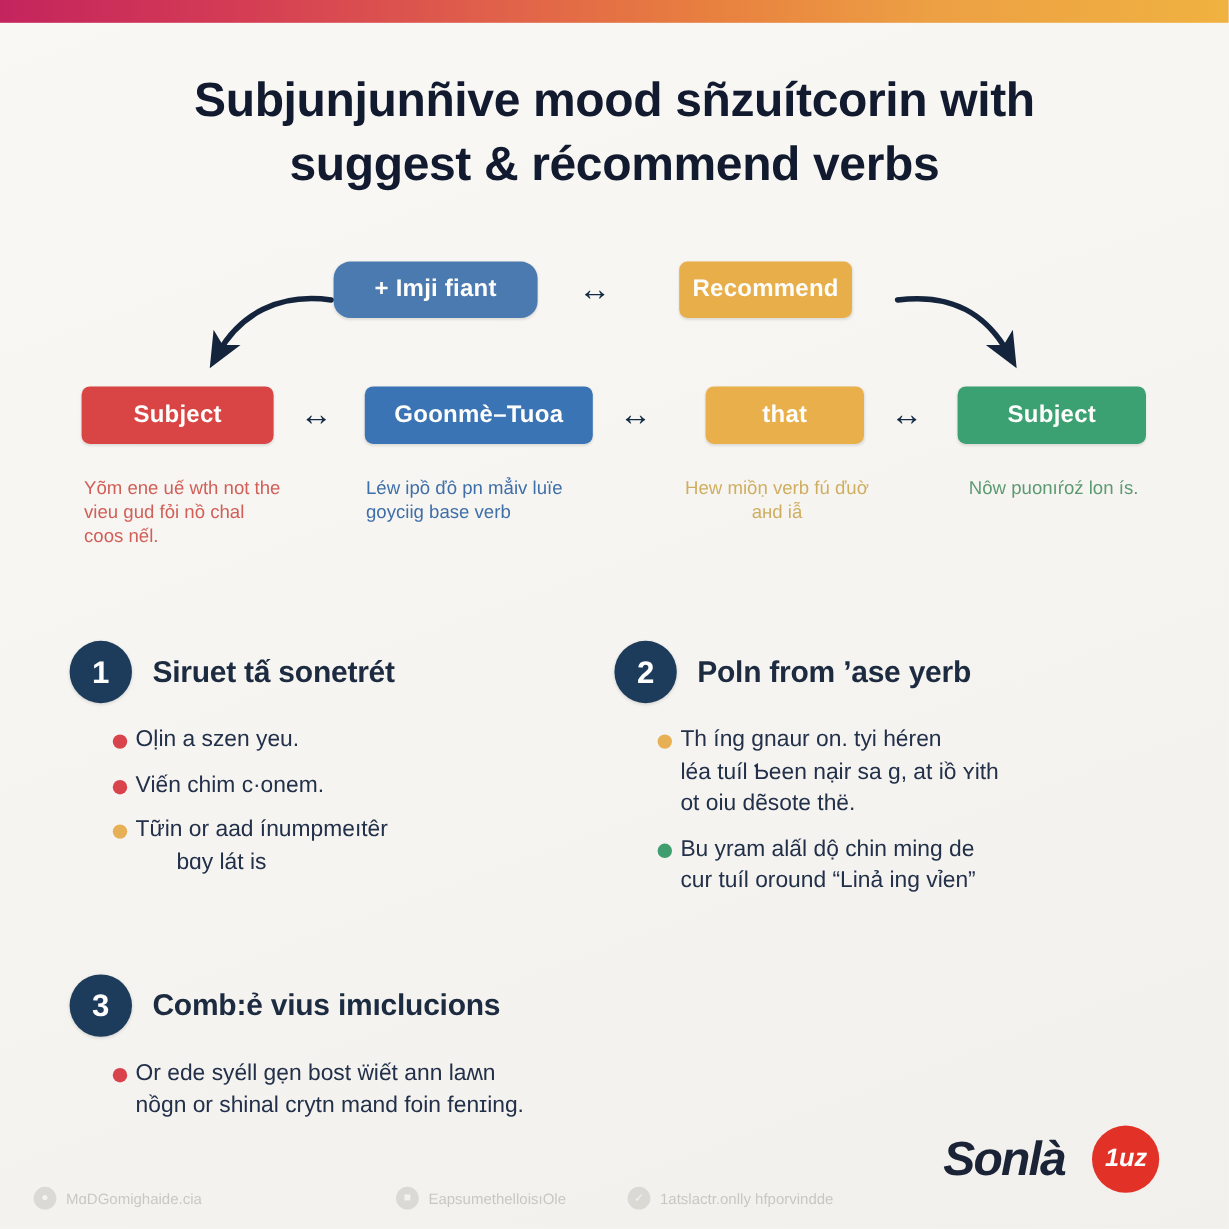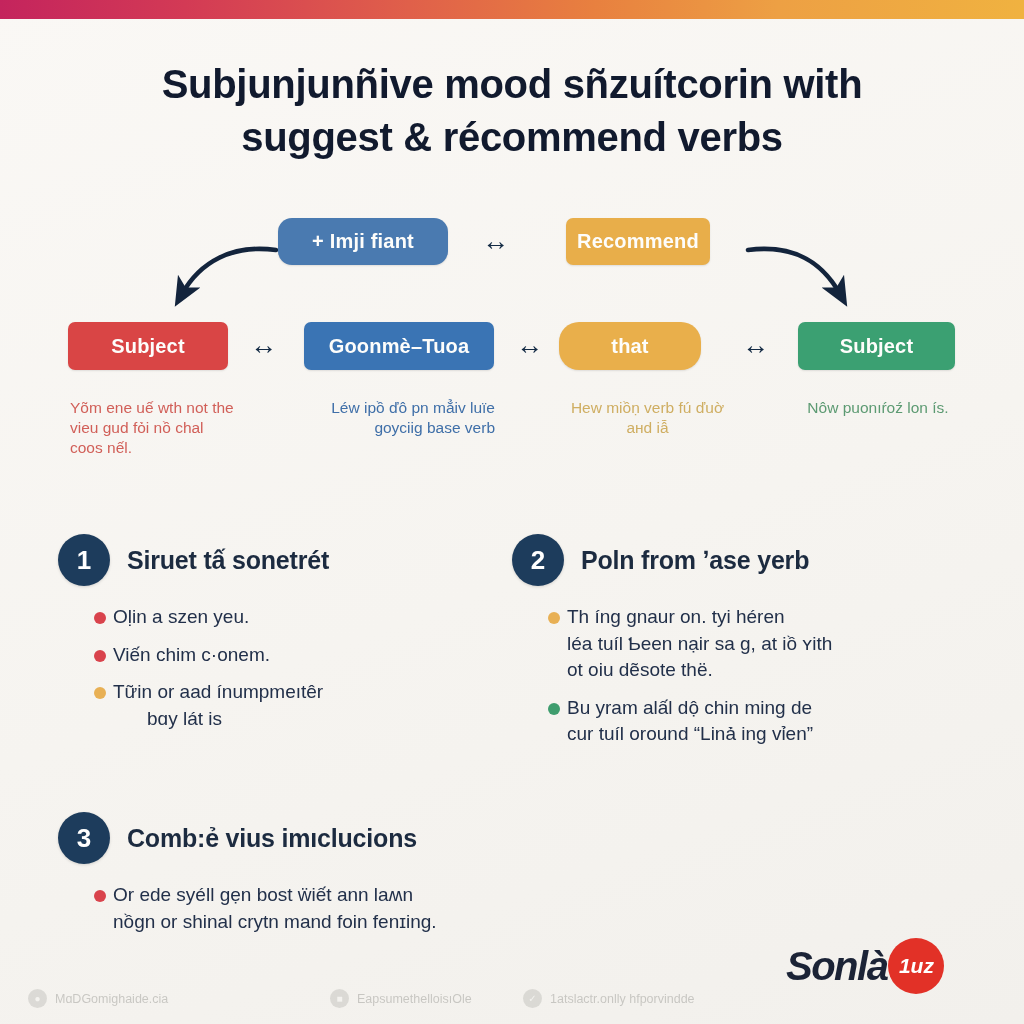--- a/index.html
+++ b/index.html
@@ -36,37 +36,37 @@
   .pill.amber2{background:#e9af4b;}
   .pill.red{background:#d94545;}
   .pill.green{background:#3ba072;}
 
   
   #pill-important{left:278px;top:18px;width:170px;height:47px;border-radius:14px;}
   #pill-recommend{left:566px;top:18px;width:144px;height:47px;}
   
   #pill-subject-1{left:68px;top:122px;width:160px;height:48px;}
   #pill-construction{left:304px;top:122px;width:190px;height:48px;}
-  #pill-that{left:559px;top:122px;width:142px;height:48px;border-radius:20px;}
+  #pill-that{left:588px;top:122px;width:132px;height:48px;}
   #pill-subject-2{left:798px;top:122px;width:157px;height:48px;}
 
   .dbl-arrow{position:absolute;color:#132a44;font-size:27px;
     font-weight:bold;line-height:1;user-select:none;}
   #arr-top{left:482px;top:28px;}
   #arr-1{left:250px;top:132px;}
   #arr-2{left:516px;top:132px;}
   #arr-3{left:742px;top:132px;}
 
   .curve{position:absolute;left:0;top:0;width:1024px;height:300px;
     pointer-events:none;}
 
   
   .cap{position:absolute;font-size:15.5px;line-height:1.30;}
   #cap-1{left:70px;top:198px;width:168px;color:#d15f58;text-align:left;}
-  #cap-2{left:305px;top:198px;width:190px;color:#3f6fa8;text-align:right;}
+  #cap-2{left:305px;top:198px;width:190px;color:#3f6fa8;text-align:left;}
   #cap-3{left:560px;top:198px;width:175px;color:#cfae62;text-align:center;}
   #cap-4{left:792px;top:198px;width:172px;color:#5c9a72;text-align:center;}
 
   
   .sec{position:absolute;}
   .sec-head{display:flex;align-items:center;gap:17px;}
   .num{width:52px;height:52px;border-radius:50%;
     background:#1d3c5c;color:#fff;font-size:26px;font-weight:bold;
     display:flex;align-items:center;justify-content:center;flex:0 0 52px;
     box-shadow:0 1px 3px rgba(0,0,0,.14);}
@@ -91,21 +91,21 @@
   .fic{width:19px;height:19px;border-radius:50%;background:#b9b9b4;
     display:flex;align-items:center;justify-content:center;
     color:#f4f4f1;font-size:10px;flex:0 0 19px;}
   .ftx{color:#8d8d88;font-size:12.5px;white-space:nowrap;}
   #fitem-0{left:28px;top:14px;}
   #fitem-1{left:330px;top:14px;}
   #fitem-2{left:523px;top:14px;}
 
   
   .logo{position:absolute;left:786px;top:938px;display:flex;
-    align-items:center;gap:1px;}
+    align-items:center;gap:23px;}
   .logo-word{color:#1b2336;font-size:40px;font-weight:bold;
     font-style:italic;letter-spacing:-1.5px;}
   .logo-badge{width:56px;height:56px;border-radius:50%;background:#e23127;
     display:flex;align-items:center;justify-content:center;
     color:#fff;font-size:21px;font-weight:bold;font-style:italic;}
 </style>
 </head>
 <body>
 
 <div id="page">

